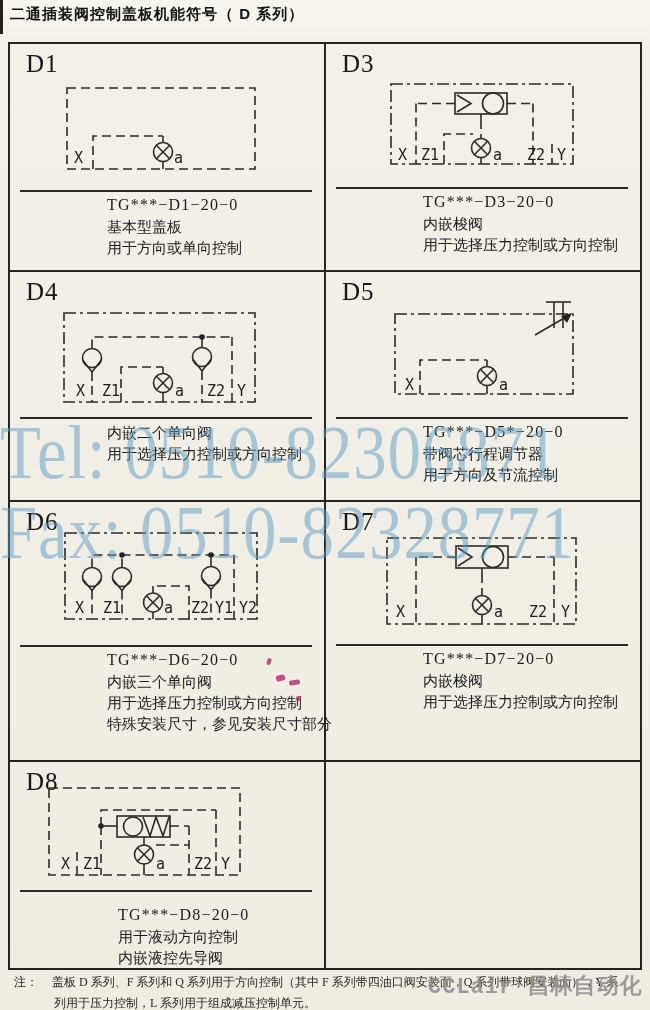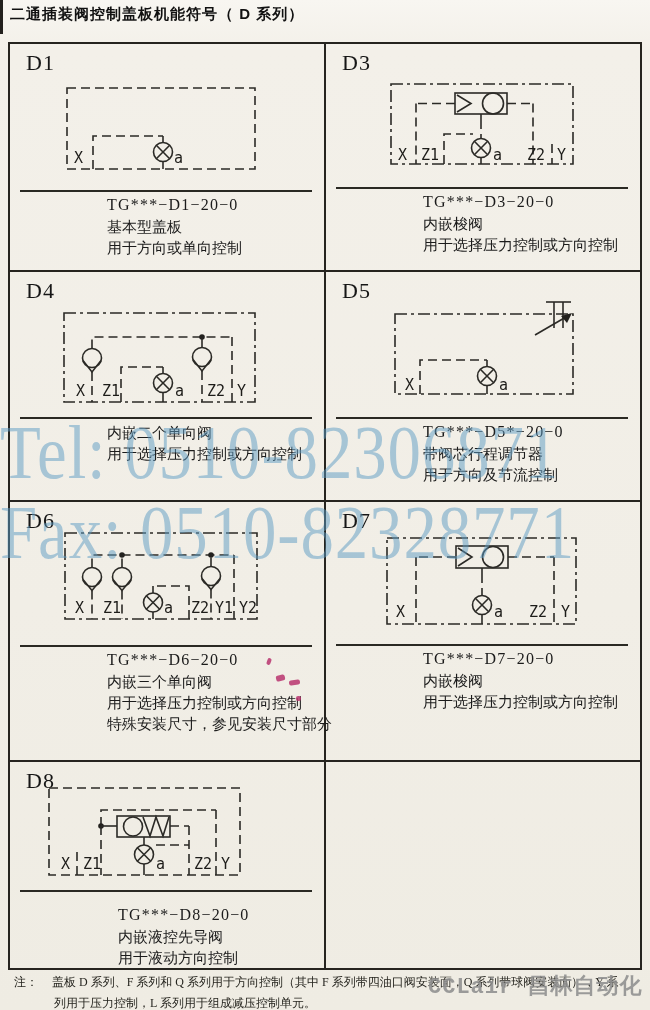--- a/index.html
+++ b/index.html
@@ -8,21 +8,21 @@
         background:linear-gradient(180deg,#f8f6f1 0%,#f3f0e9 5%,#f1eee6 60%,#efece3 100%);color:#1b1b1b;}
   .scan-tick{position:absolute;left:0;top:0;width:3px;height:34px;background:#22201d;}
   .title{position:absolute;left:10px;top:5px;font-family:"Liberation Sans",sans-serif;
          font-weight:bold;font-size:15px;letter-spacing:1px;color:#111;}
   .table{position:absolute;left:8px;top:42px;width:634px;height:928px;border:2px solid #26241f;
          box-sizing:border-box;display:grid;grid-template-columns:316px 314px;
          grid-template-rows:228px 230px 260px 206px;}
   .cell{position:relative;box-sizing:border-box;}
   .cell.br{border-right:2px solid #26241f;}
   .cell.bb{border-bottom:2px solid #26241f;}
-  .cid{position:absolute;left:16px;top:6px;font-size:22px;letter-spacing:1px;color:#161616;}
+  .cid{position:absolute;left:16px;top:6px;font-size:25px;letter-spacing:1px;color:#161616;}
   .diagram{position:absolute;left:0;top:0;}
   .diagram line,.diagram rect,.diagram polyline,.diagram circle,.diagram path{
       stroke:#2b2a26;stroke-width:1.6;fill:none;}
   .diagram .dash{stroke-dasharray:9 5;}
   .diagram .dashdot{stroke-dasharray:12 4 3 4;}
   .diagram .dot{fill:#22211e;stroke:none;}
   .diagram text{font-family:"DejaVu Sans Mono",monospace;font-size:15px;fill:#1d1c19;stroke:none;}
   .sep{position:absolute;left:10px;right:12px;border-top:2px solid #2a2923;}
   .tb{position:absolute;left:57px;right:4px;margin-left:40px;}
   .tb.d8{left:68px;}
@@ -262,22 +262,22 @@
         <line class="dash" x1="67" y1="90" x2="67" y2="113"></line>
         <text x="51" y="107">X</text>
         <text x="73" y="107">Z1</text>
         <text x="146" y="107">a</text>
         <text x="184" y="107">Z2</text>
         <text x="211" y="107">Y</text>
       </svg>
       <div class="sep" style="top:128px"></div>
       <div class="tb d8" style="top:144px">
         <div class="code">TG***−D8−20−0</div>
+        <div class="desc">用于液动方向控制</div>
         <div class="desc">内嵌液控先导阀</div>
-        <div class="desc">用于液动方向控制</div>
       </div>
     </div>
 
     <div class="cell"></div>
   </div>
 
   <div class="wm tel" style="color: rgb(93, 156, 196);">Tel: 0510-82306871</div>
   <div class="wm fax" style="color: rgb(93, 156, 196);">Fax: 0510-82328771</div>
   <div class="brand" style="color: rgb(143, 143, 143);">CCLair 昌林自动化</div>
 

